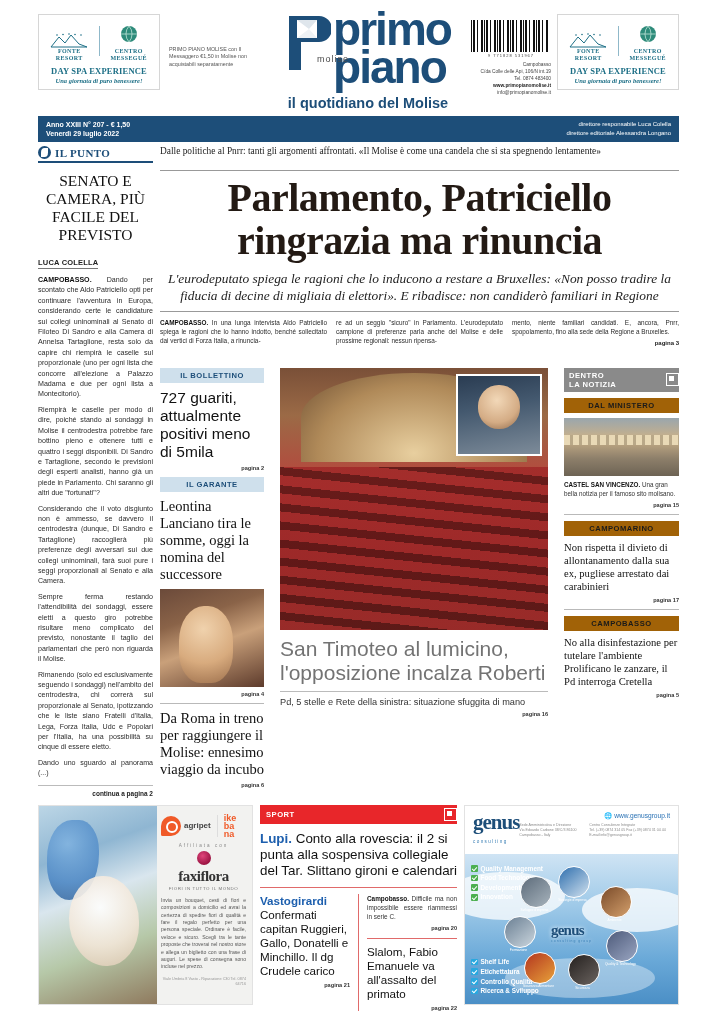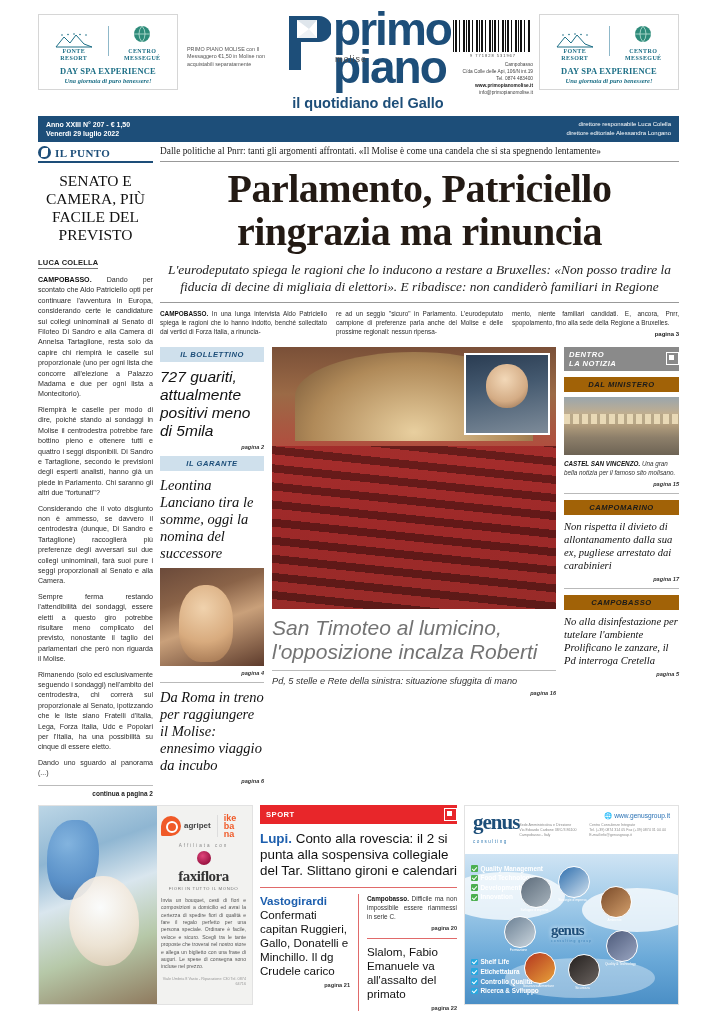--- a/index.html
+++ b/index.html
@@ -5,21 +5,21 @@
   html,body{margin:0;padding:0;}
   body{
     width:717px;height:1024px;background:#ffffff;
     font-family:"Liberation Serif", serif;
     color:#1a1a1a;overflow:hidden;
   }
   .page{position:relative;width:717px;height:1024px;box-sizing:border-box;padding:0 38px;}
 
   
   .masthead{position:relative;height:100px;display:flex;align-items:flex-start;padding-top:14px;}
-  .spa-box{width:140px;border:1px solid #d6d6d6;box-sizing:border-box;padding:6px 4px 5px;text-align:center;background:#fff;}
+  .spa-box{width:122px;border:1px solid #d6d6d6;box-sizing:border-box;padding:6px 4px 5px;text-align:center;background:#fff;}
   .spa-logos{display:flex;align-items:center;justify-content:center;gap:3px;height:40px;}
   .spa-left,.spa-right{flex:1;display:flex;flex-direction:column;align-items:center;justify-content:flex-end;height:100%;}
   .spa-div{width:1px;height:30px;background:#8fb8c9;}
   .mount{width:40px;height:15px;position:relative;}
   .mount svg{display:block}
   .spa-name{font-family:"Liberation Serif",serif;font-size:6px;letter-spacing:.4px;color:#1d6f86;line-height:6.5px;font-weight:bold;}
   .spa-title{font-family:"Liberation Serif",serif;font-weight:bold;color:#1d6f86;font-size:8.5px;letter-spacing:.2px;margin-top:5px;}
   .spa-sub{font-family:"Liberation Serif",serif;font-style:italic;font-weight:bold;color:#1d6f86;font-size:6.5px;margin-top:1px;}
   .price-note{width:96px;margin-left:9px;margin-top:32px;font-family:"Liberation Sans",sans-serif;font-size:5.4px;line-height:7.4px;color:#555;}
 
@@ -49,30 +49,30 @@
   .punto-hd{display:flex;align-items:center;gap:4px;border-bottom:2px solid #1d4e79;padding-bottom:2px;}
   .punto-dot{width:13px;height:13px;border-radius:50%;background:#1d4e79;position:relative;}
   .punto-dot:after{content:"";position:absolute;left:3px;top:2px;width:7px;height:9px;border-radius:50% 0 50% 0;background:#fff;}
   .punto-label{font-family:"Liberation Serif",serif;font-weight:bold;font-size:11px;color:#1d4e79;letter-spacing:.4px;}
   .punto-title{font-family:"Liberation Serif",serif;font-size:15.5px;line-height:18px;text-align:center;margin:9px 0 7px;color:#111;}
   .byline{font-family:"Liberation Sans",sans-serif;font-weight:bold;font-size:7.5px;color:#222;border-bottom:1px solid #777;display:inline-block;padding-bottom:1px;letter-spacing:.2px;}
   .punto-body{font-family:"Liberation Sans",sans-serif;font-size:7.1px;line-height:10.4px;text-align:justify;color:#2b2b2b;margin-top:6px;}
   .punto-body b{color:#111;}
   .cont{font-family:"Liberation Sans",sans-serif;font-weight:bold;font-size:6.5px;text-align:right;margin-top:6px;color:#222;border-top:1px solid #bbb;padding-top:4px;}
 
-  .kicker{font-family:"Liberation Serif",serif;font-size:9.4px;color:#222;border-bottom:1px solid #999;padding-bottom:5px;margin-bottom:5px;}
+  .kicker{font-family:"Liberation Serif",serif;font-size:9.4px;color:#222;border-bottom:1px solid #999;padding-bottom:14px;margin-bottom:5px;}
   .head1{font-family:"Liberation Serif",serif;font-weight:bold;font-size:40px;line-height:43px;text-align:center;color:#231a14;letter-spacing:-.5px;margin:3px 0 8px;}
   .sub1{font-family:"Liberation Serif",serif;font-style:italic;font-size:13.4px;line-height:17px;text-align:center;color:#222;border-bottom:1px solid #999;padding-bottom:7px;}
   .three-col{display:flex;gap:9px;margin-top:6px;}
   .three-col .c{flex:1;font-family:"Liberation Sans",sans-serif;font-size:6.4px;line-height:9.2px;text-align:justify;color:#2b2b2b;}
   .three-col .c b{color:#111;}
   .pag{font-family:"Liberation Sans",sans-serif;font-weight:bold;font-size:6px;text-align:right;color:#222;margin-top:3px;}
 
   
-  .mid{display:flex;gap:8px;margin-top:7px;font-style:italic;}
+  .mid{display:flex;gap:16px;margin-top:19px;}
   .mid-left{width:104px;flex:0 0 104px;}
   .mid-center{flex:1;}
   .mid-right{width:115px;flex:0 0 115px;}
 
   .tag{font-family:"Liberation Sans",sans-serif;font-weight:bold;font-size:7.6px;letter-spacing:.5px;text-align:center;padding:3px 0;color:#1d4e79;background:#cfe0ec;}
   .tag.grey{background:#8a8a8a;color:#fff;text-align:left;padding-left:5px;display:flex;justify-content:space-between;align-items:center;line-height:9px;}
   .tag.yellow{background:#a16207;color:#1a1a1a;}
   .tag.red{background:#e8262a;color:#fff;text-align:left;padding-left:6px;display:flex;justify-content:space-between;align-items:center;}
   .sans-head{font-family:"Liberation Sans",sans-serif;font-size:15.5px;line-height:18px;color:#111;margin-top:6px;}
   .serif-head{font-family:"Liberation Serif",serif;font-size:14.5px;line-height:17px;color:#111;margin-top:6px;}
@@ -207,21 +207,21 @@
             <path d="M12 8 L24 17 L32 8 Z" fill="#dfe6ec"></path>
             <path d="M24 17 L32 26 L12 26 Z" fill="#eef2f5"></path>
           </svg>
         </div>
         <div class="logo-text">
           <span>primo</span>
           <span class="l2">piano</span>
         </div>
         <div class="logo-molise">molise</div>
       </div>
-      <div class="tagline">il quotidiano del Gallo</div>
+      <div class="tagline">il quotidiano del Molise</div>
     </div>
 
     <div class="right-head">
       <div class="barcode-box">
         <div class="barcode"></div>
         <div class="barcode-num">9 771828 531967</div>
         <div class="contact">
           <div>Campobasso</div>
           <div>C/da Colle delle Api, 106/N int.19</div>
           <div>Tel. 0874 483400</div>

